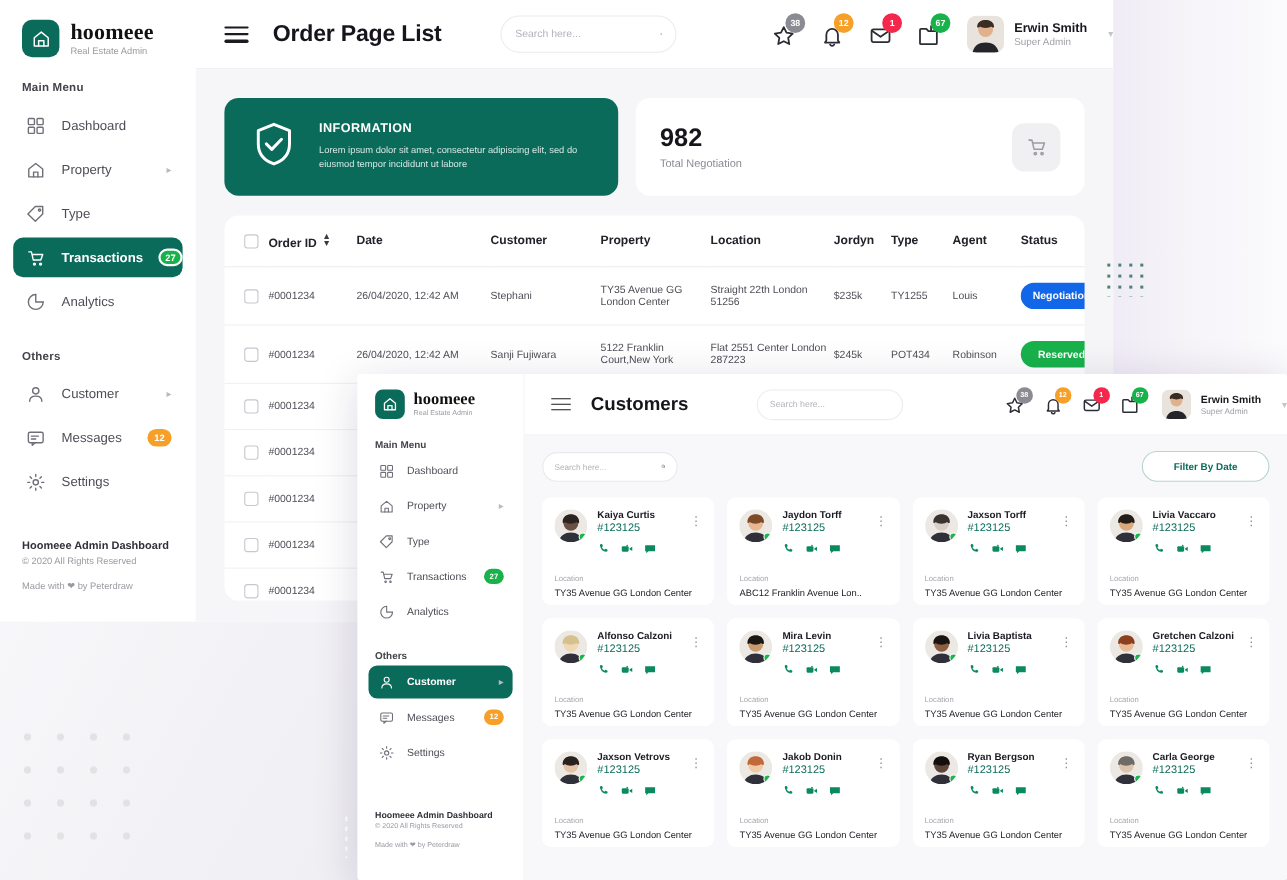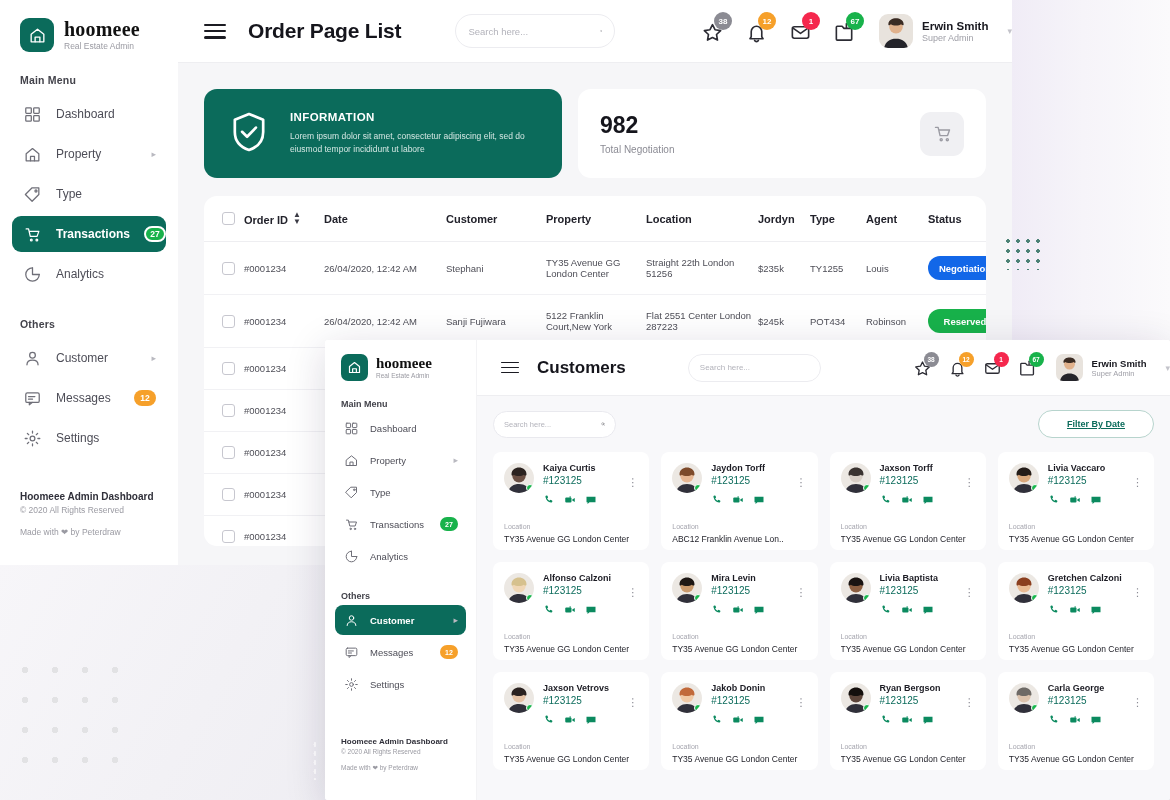--- a/index.html
+++ b/index.html
@@ -131,36 +131,36 @@
   .urole2 { font-size:7.5px;color:#a0a0a8;}
 
   .content2 { position:absolute; left:152px; top:56px; width:693px; height:404px; background:#f8f8fa; padding:14px 16px;}
   .toolbar2 { display:flex; align-items:center; }
   .sb3 { width:123px;height:27px;border:1px solid #e9e9ee;border-radius:15px;background:#fff;
      display:flex;align-items:center;padding:0 10px;}
   .sb3 input{border:0;outline:0;flex:1;font-size:7.5px;color:#303038;background:transparent;font-family:inherit;}
   .sb3 input::placeholder{color:#b3b3bb;}
   .btns2 { margin-left:auto; display:flex; gap:10px;}
   .btn-outline { height:28px; padding:0 28px; border:1px solid #b7d4cd; border-radius:15px; background:#fff;
-     color:#0b6b5b; font-size:9px; font-weight:600; display:flex;align-items:center;justify-content:center;cursor:pointer;font-family:inherit;text-decoration:underline;}
+     color:#0b6b5b; font-size:9px; font-weight:600; display:flex;align-items:center;justify-content:center;cursor:pointer;font-family:inherit;}
   .btn-solid { height:28px; padding:0 24px; border:0; border-radius:15px; background:#0b6b5b;
      color:#fff; font-size:9px; font-weight:600; display:flex;align-items:center;justify-content:center;cursor:pointer;font-family:inherit;}
   .cust-grid { margin-top:14px; display:grid; grid-template-columns:repeat(4,1fr); gap:12px; }
   .cust-card { background:#fff; border-radius:8px; padding:11px 11px 12px 11px; height:98px; }
   .cc-top { display:flex; gap:9px; }
   .cc-av { position:relative; width:30px;height:30px;border-radius:50%;overflow:hidden;flex:none;}
   .cc-dot { position:absolute; right:0; bottom:1px; width:8px;height:8px;border-radius:50%;background:#19b64d;border:1.5px solid #fff;}
   .cc-name { font-size:9px; font-weight:700; color:#1b1b23; }
   .cc-id { font-size:10px; color:#0b6b5b; margin-top:2px; }
   .cc-acts { display:flex; gap:9px; margin-top:6px; color:#0b8a5f; }
   .cc-kebab { margin-left:auto; color:#8b8b95; font-size:11px; line-height:.6; cursor:pointer;}
   .cc-loclbl { font-size:7px; color:#a5a5ae; margin-top:13px; }
   .cc-loc { font-size:8.5px; color:#23232b; margin-top:4px; white-space:nowrap; overflow:hidden; text-overflow:ellipsis;}
   .cc-head { flex:1; min-width:0; }
-  .cc-nr { display:flex; align-items:flex-end; }
+  .cc-nr { display:flex; align-items:center; }
 </style>
 </head>
 <body>
 
 <div id="root">
   <div class="bg-base"></div>
   <div class="bg-sheen"></div>
   <div class="bg-rightfade"></div>
   <div class="bg-dots-bl"></div>
   <div class="scroll-dots"></div>

